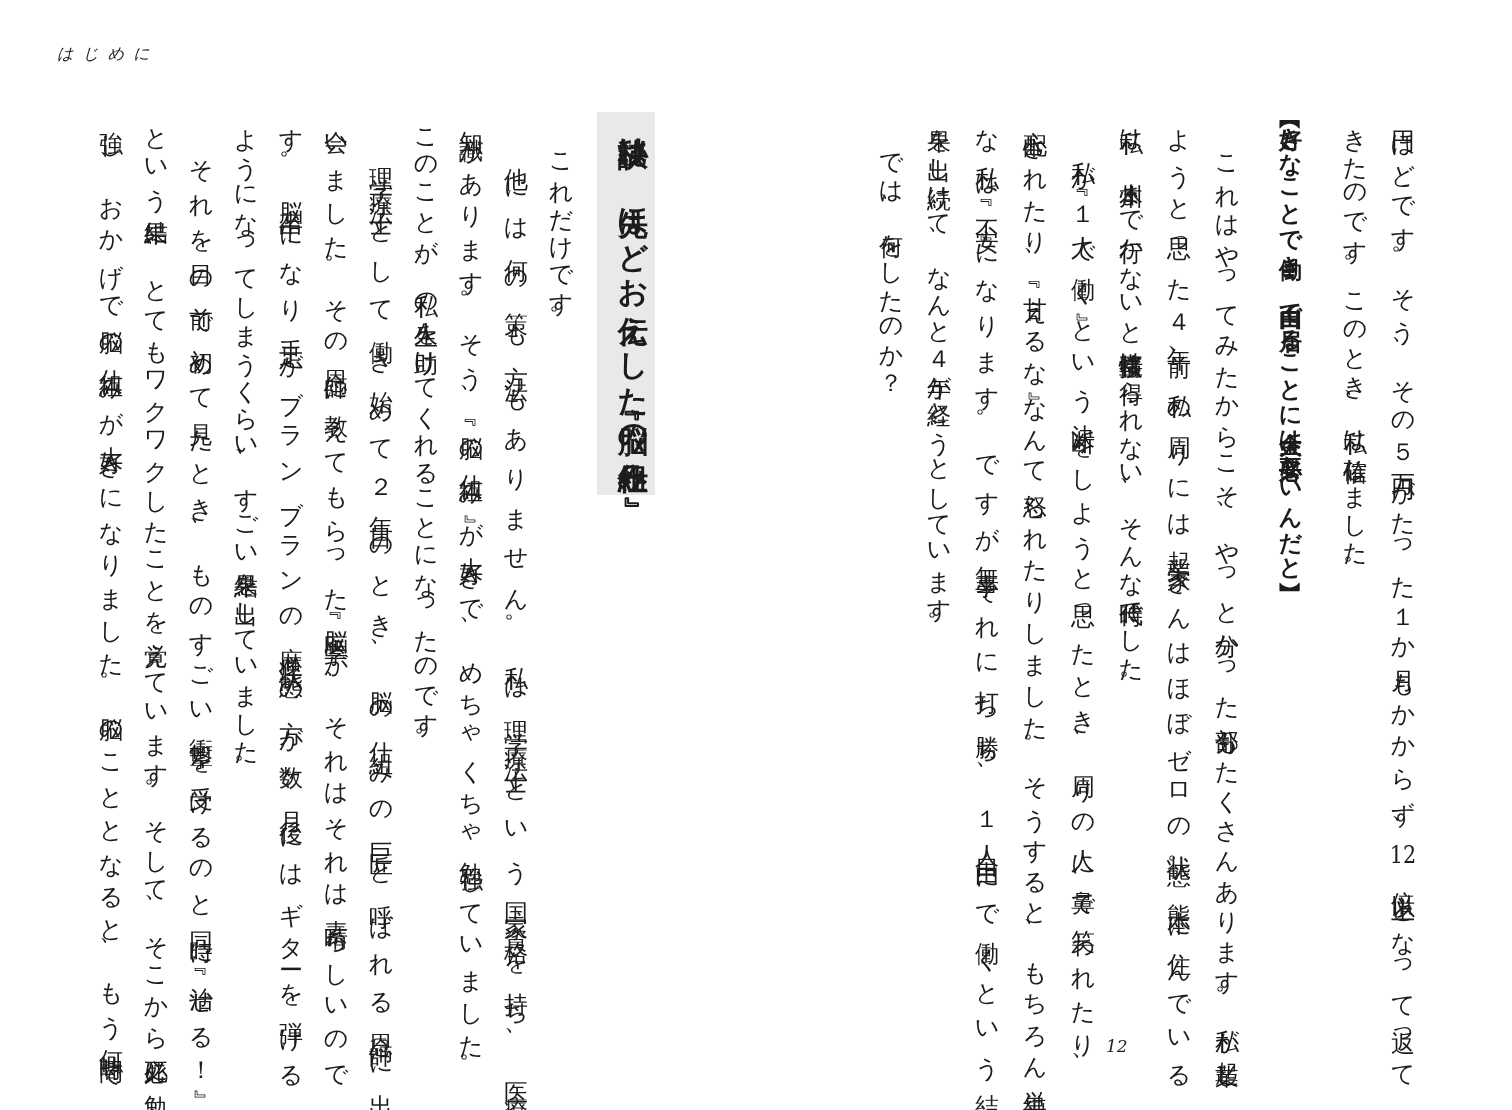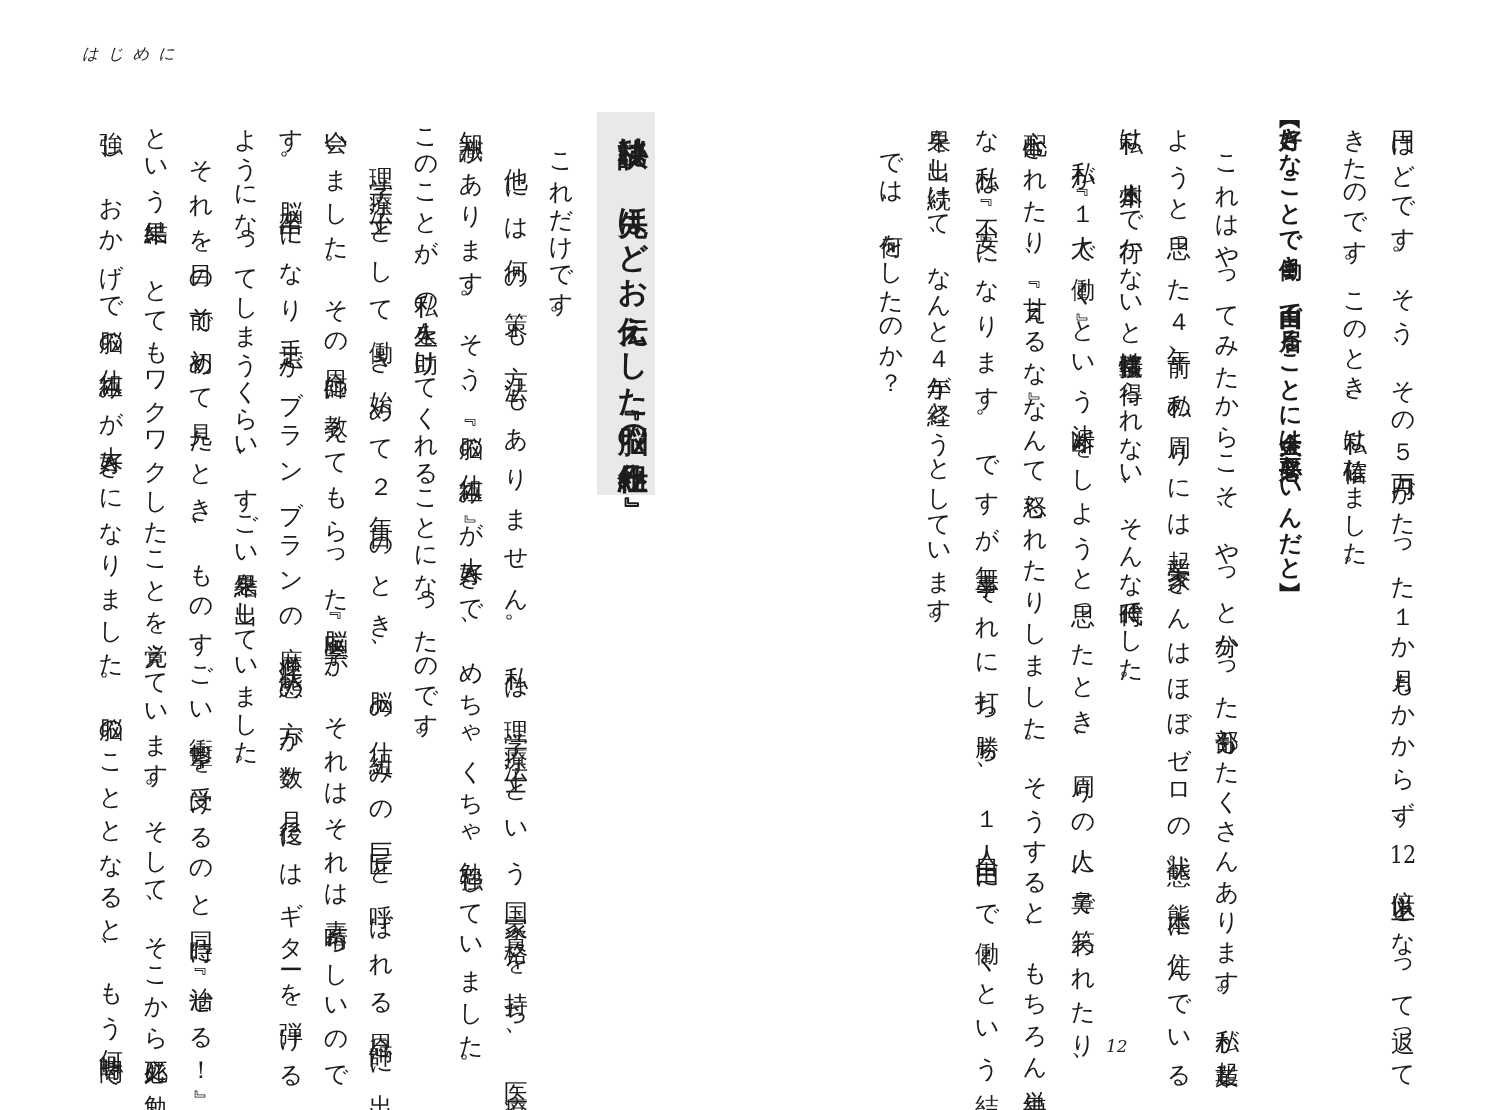--- a/index.html
+++ b/index.html
@@ -14,21 +14,20 @@
     color: #1c1c1c;
   }
   .running-head {
     position: absolute;
     left: 57px;
     top: 44px;
     font-size: 16px;
     font-style: italic;
     letter-spacing: 9px;
     color: #222;
-    margin-left: 25px;
   }
   .page {
     position: absolute;
     top: 112px;
     height: 964px;
     writing-mode: vertical-rl;
     text-orientation: mixed;
   }
   #page-right { right: 85px; }
   #page-left  { right: 857px; }

